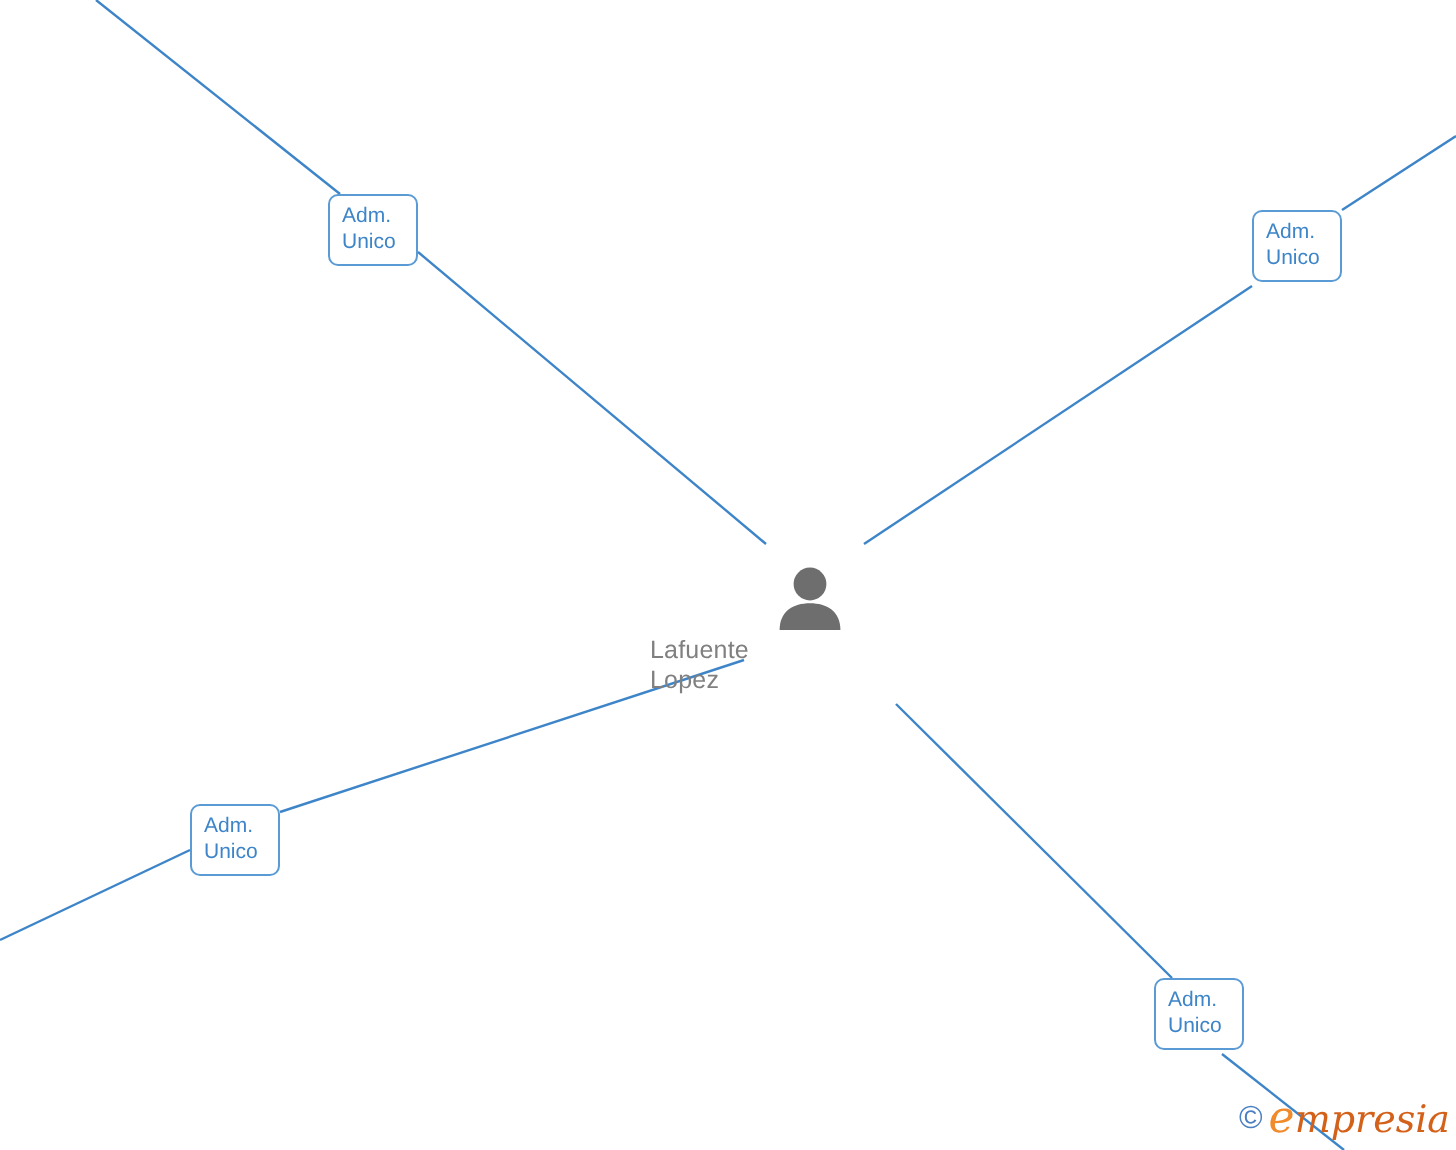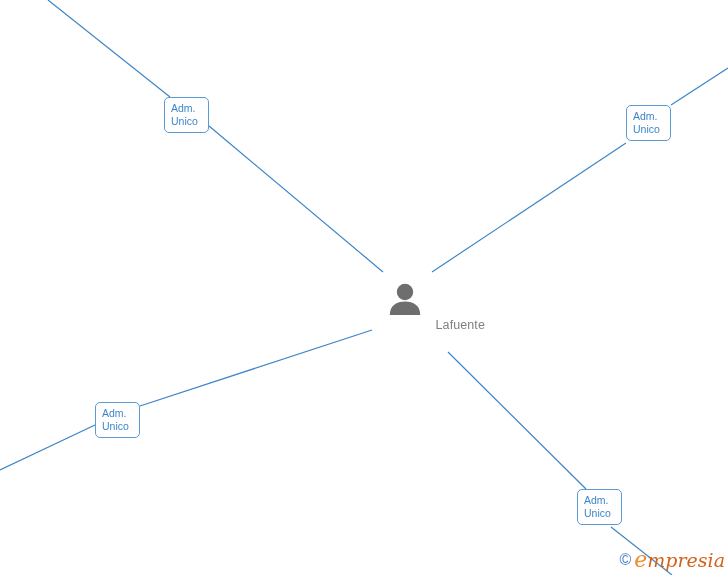--- a/index.html
+++ b/index.html
@@ -20,21 +20,21 @@
   #edge-layer {
     position: absolute;
     left: 0;
     top: 0;
     width: 728px;
     height: 575px;
   }
   .node-person {
     position: absolute;
     width: 160px;
-    text-align: right;
+    text-align: left;
     transform: translateX(-50%);
   }
   .person-icon {
     display: block;
     margin: 0 auto;
     width: 34px;
     height: 32px;
   }
   .person-label {
     margin-top: 3px;
@@ -109,20 +109,21 @@
     </g>
   </svg>
 
   <div class="node-person" style="left:405px; top:283px;">
     <svg class="person-icon" viewBox="0 0 34 32" xmlns="http://www.w3.org/2000/svg">
       <circle cx="17" cy="9" r="8.2" fill="#6e6e6e"></circle>
       <path d="M1.8 32 C1.8 22.6 8.6 18.6 17 18.6 C25.4 18.6 32.2 22.6 32.2 32 Z" fill="#6e6e6e"></path>
     </svg>
     <div class="person-label">
       <div>Lafuente</div>
+      <div>Lopez</div>
     </div>
   </div>
 
   <div class="edge-label" style="left:164px; top:97px;">
     <span>Adm.</span>
     <span>Unico</span>
   </div>
 
   <div class="edge-label" style="left:626px; top:105px;">
     <span>Adm.</span>

